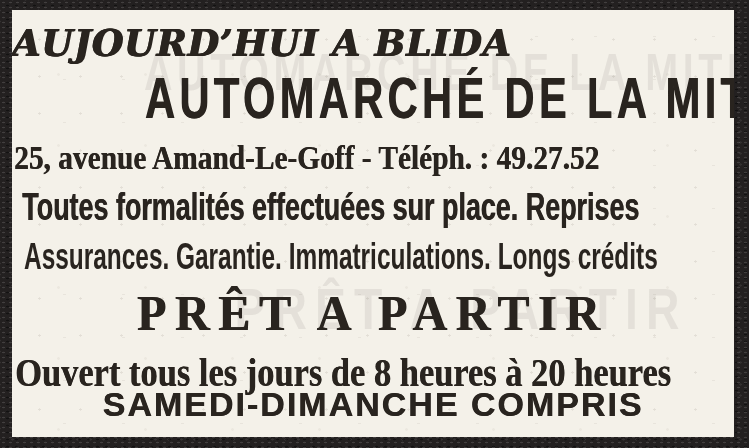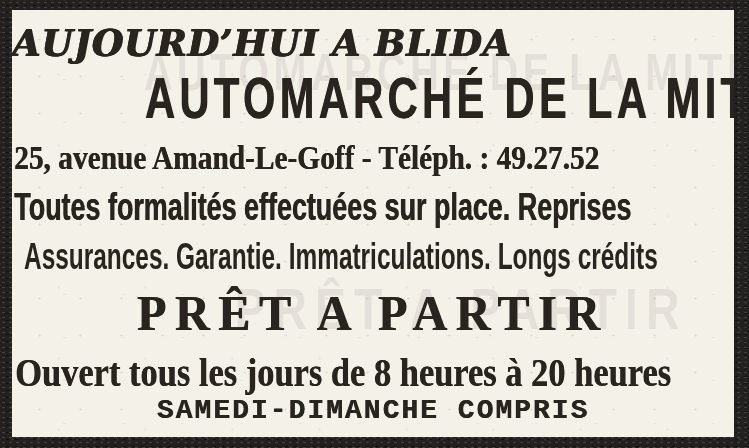--- a/index.html
+++ b/index.html
@@ -85,21 +85,21 @@
     padding-left: 2px;
   }
   .address > span { transform: scaleX(0.89); text-shadow: 0.5px 0 0 currentColor; }
 
   
   .services1 {
     top: 177px;
     font-family: "Liberation Sans", sans-serif;
     font-weight: bold;
     font-size: 39px;
-    padding-left: 2px;
+    padding-left: 10px;
   }
   .services1 > span { transform: scaleX(0.69); text-shadow: 0.8px 0 0 currentColor; }
 
   
   .services2 {
     top: 228px;
     font-family: "Liberation Sans", sans-serif;
     font-weight: bold;
     font-size: 37px;
     padding-left: 12px;
@@ -122,24 +122,24 @@
     font-family: "Liberation Serif", serif;
     font-weight: bold;
     font-size: 41px;
     padding-left: 3px;
     text-align: right;
   }
   .hours > span { transform: scaleX(0.84); text-shadow: 0.5px 0 0 currentColor; }
 
   
   .note {
-    top: 387px;
-    font-family: Liberation Mono, monospace;
-    font-weight: bold;
-    font-size: 28px;
+    top: 377px;
+    font-family: Liberation Sans, sans-serif;
+    font-weight: bold;
+    font-size: 34px;
     letter-spacing: 2px;
   }
   .note > span { text-shadow: 0.5px 0 0 currentColor; }
 
   
   .ghost {
     opacity: 0.075;
     filter: blur(0.7px);
     pointer-events: none;
   }

